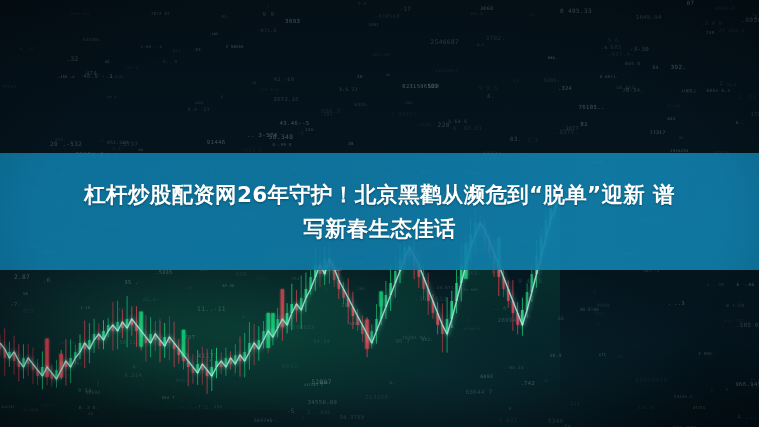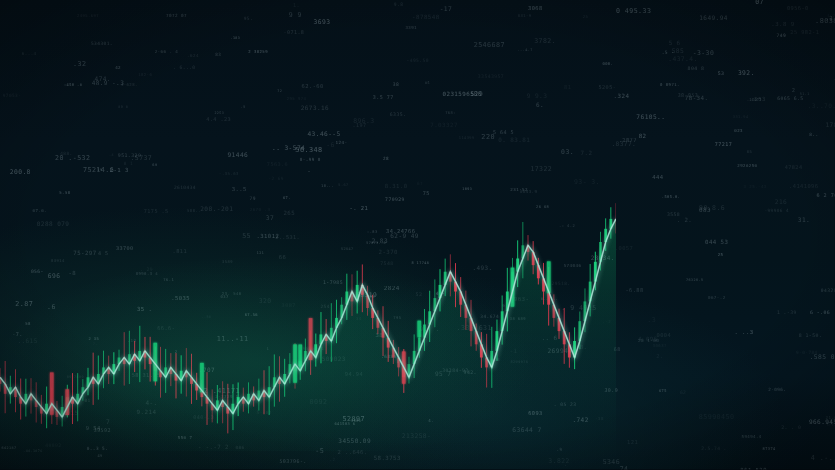--- a/index.html
+++ b/index.html
@@ -704,15 +704,22 @@
         <rect x="280.7" y="139.2" width="3.3" height="38.0" fill="#e03a4e" opacity="0.85" filter="url(#g2)"></rect>
         <rect x="365.4" y="169.5" width="3.3" height="29.3" fill="#e03a4e" opacity="0.85" filter="url(#g2)"></rect>
         <rect x="464.2" y="93.3" width="3.3" height="35.5" fill="#17d27a" opacity="0.85" filter="url(#g2)"></rect>
         <rect x="271.3" y="163.2" width="3.3" height="19.9" fill="#17d27a" opacity="0.85" filter="url(#g2)"></rect>
         <path d="M 0.0 193.0 L 4.7 199.0 L 9.4 208.0 L 14.1 202.0 L 18.8 211.0 L 23.5 217.0 L 28.2 208.0 L 32.9 214.0 L 37.6 220.0 L 42.4 226.0 L 47.1 217.0 L 51.8 223.0 L 56.5 229.0 L 61.2 220.0 L 65.9 211.0 L 70.6 217.0 L 75.3 208.0 L 80.0 202.0 L 84.7 193.0 L 89.4 199.0 L 94.1 190.0 L 98.8 184.0 L 103.5 190.0 L 108.2 181.0 L 112.9 175.0 L 117.6 181.0 L 122.4 172.0 L 127.1 178.0 L 131.8 169.0 L 136.5 175.0 L 141.2 181.0 L 145.9 187.0 L 150.6 193.0 L 155.3 184.0 L 160.0 190.0 L 164.7 196.0 L 169.4 187.0 L 174.1 193.0 L 178.8 199.0 L 183.5 205.0 L 188.2 211.0 L 192.9 217.0 L 197.6 223.0 L 202.4 214.0 L 207.1 220.0 L 211.8 226.0 L 216.5 217.0 L 221.2 211.0 L 225.9 217.0 L 230.6 208.0 L 235.3 214.0 L 240.0 205.0 L 244.7 211.0 L 249.4 202.0 L 254.1 193.0 L 258.8 199.0 L 263.5 190.0 L 268.2 181.0 L 272.9 187.0 L 277.6 178.0 L 282.4 169.0 L 287.1 175.0 L 291.8 163.0 L 296.5 154.0 L 301.2 160.0 L 305.9 148.0 L 310.6 139.0 L 315.3 127.0 L 320.0 115.0 L 324.7 124.0 L 329.4 109.0 L 334.1 118.0 L 338.8 130.0 L 343.5 139.0 L 348.2 148.0 L 352.9 157.0 L 357.6 166.0 L 362.4 175.0 L 367.1 184.0 L 371.8 193.0 L 376.5 181.0 L 381.2 169.0 L 385.9 157.0 L 390.6 145.0 L 395.3 133.0 L 400.0 121.0 L 404.7 109.0 L 409.4 97.0 L 414.1 106.0 L 418.8 115.0 L 423.5 127.0 L 428.2 139.0 L 432.9 151.0 L 437.6 163.0 L 442.4 175.0 L 447.1 184.0 L 451.8 169.0 L 456.5 151.0 L 461.2 133.0 L 465.9 115.0 L 470.6 97.0 L 475.3 85.0 L 480.0 73.0 L 484.7 79.0 L 489.4 91.0 L 494.1 103.0 L 498.8 115.0 L 503.5 127.0 L 508.2 139.0 L 512.9 151.0 L 517.6 163.0 L 522.4 175.0 L 527.1 160.0 L 531.8 142.0 L 536.5 124.0 L 541.2 106.0 L 545.9 88.0 L 550.6 70.0 L 555.3 58.0 L 560.0 49.0" fill="none" stroke="#8fd9c9" stroke-width="1.5" opacity="0.82" filter="url(#g1)"></path>
         <path d="M 0.0 193.0 L 4.7 199.0 L 9.4 208.0 L 14.1 202.0 L 18.8 211.0 L 23.5 217.0 L 28.2 208.0 L 32.9 214.0 L 37.6 220.0 L 42.4 226.0 L 47.1 217.0 L 51.8 223.0 L 56.5 229.0 L 61.2 220.0 L 65.9 211.0 L 70.6 217.0 L 75.3 208.0 L 80.0 202.0 L 84.7 193.0 L 89.4 199.0 L 94.1 190.0 L 98.8 184.0 L 103.5 190.0 L 108.2 181.0 L 112.9 175.0 L 117.6 181.0 L 122.4 172.0 L 127.1 178.0 L 131.8 169.0 L 136.5 175.0 L 141.2 181.0 L 145.9 187.0 L 150.6 193.0 L 155.3 184.0 L 160.0 190.0 L 164.7 196.0 L 169.4 187.0 L 174.1 193.0 L 178.8 199.0 L 183.5 205.0 L 188.2 211.0 L 192.9 217.0 L 197.6 223.0 L 202.4 214.0 L 207.1 220.0 L 211.8 226.0 L 216.5 217.0 L 221.2 211.0 L 225.9 217.0 L 230.6 208.0 L 235.3 214.0 L 240.0 205.0 L 244.7 211.0 L 249.4 202.0 L 254.1 193.0 L 258.8 199.0 L 263.5 190.0 L 268.2 181.0 L 272.9 187.0 L 277.6 178.0 L 282.4 169.0 L 287.1 175.0 L 291.8 163.0 L 296.5 154.0 L 301.2 160.0 L 305.9 148.0 L 310.6 139.0 L 315.3 127.0 L 320.0 115.0 L 324.7 124.0 L 329.4 109.0 L 334.1 118.0 L 338.8 130.0 L 343.5 139.0 L 348.2 148.0 L 352.9 157.0 L 357.6 166.0 L 362.4 175.0 L 367.1 184.0 L 371.8 193.0 L 376.5 181.0 L 381.2 169.0 L 385.9 157.0 L 390.6 145.0 L 395.3 133.0 L 400.0 121.0 L 404.7 109.0 L 409.4 97.0 L 414.1 106.0 L 418.8 115.0 L 423.5 127.0 L 428.2 139.0 L 432.9 151.0 L 437.6 163.0 L 442.4 175.0 L 447.1 184.0 L 451.8 169.0 L 456.5 151.0 L 461.2 133.0 L 465.9 115.0 L 470.6 97.0 L 475.3 85.0 L 480.0 73.0 L 484.7 79.0 L 489.4 91.0 L 494.1 103.0 L 498.8 115.0 L 503.5 127.0 L 508.2 139.0 L 512.9 151.0 L 517.6 163.0 L 522.4 175.0 L 527.1 160.0 L 531.8 142.0 L 536.5 124.0 L 541.2 106.0 L 545.9 88.0 L 550.6 70.0 L 555.3 58.0 L 560.0 49.0" fill="none" stroke="#eafff6" stroke-width="0.7" opacity="0.55"></path>
       </svg>
   </div>
   <div class="chart-glow"></div>
 
+  <div class="banner">
+    <div class="banner-sheen"></div>
+    <div class="headline">
+      <span>杠杆炒股配资网26年守护！北京黑鹳从濒危到“脱单”迎新 谱</span>
+      <div class="line2">写新春生态佳话</div>
+    </div>
+  </div>
 
   <div class="bg-vignette"></div>
 </div>
 
 </body></html>

